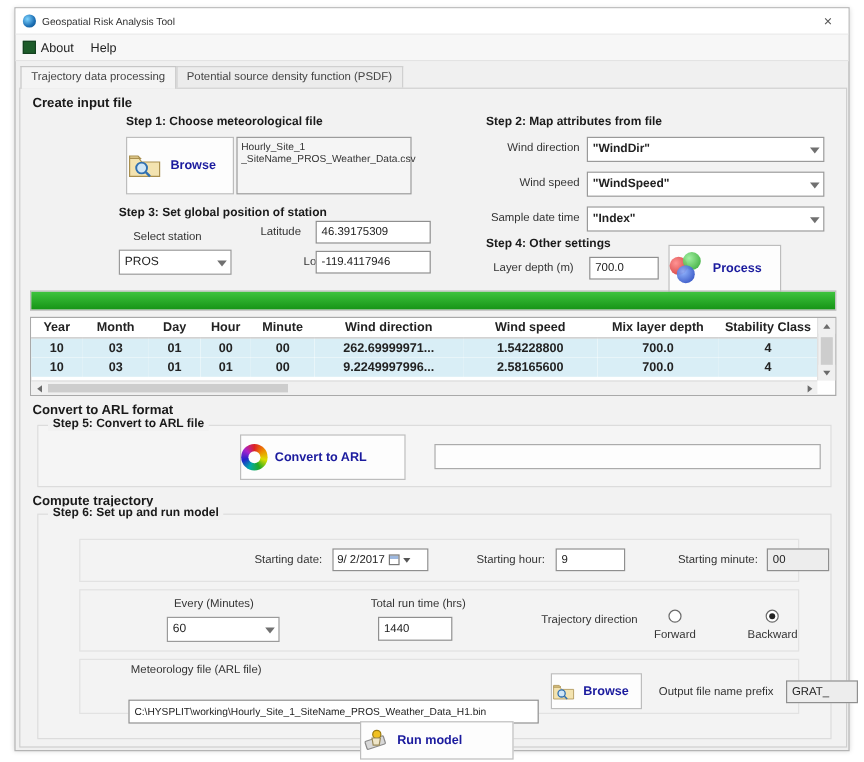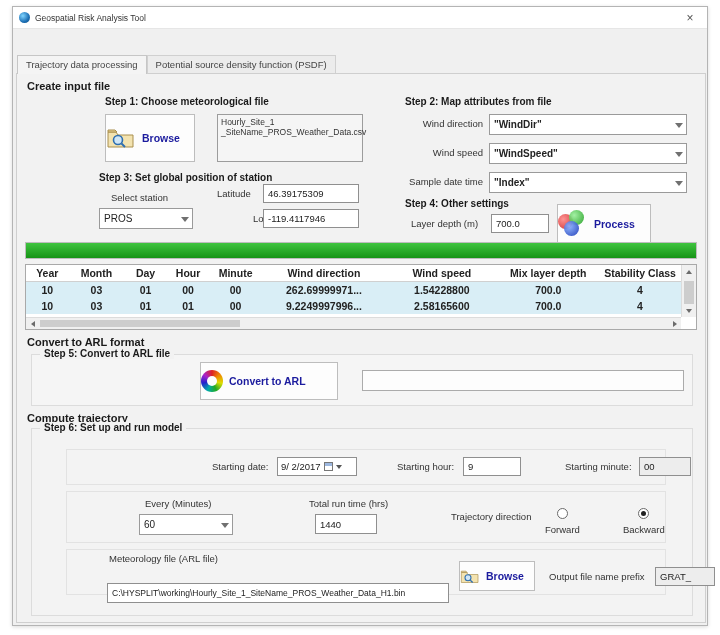--- a/index.html
+++ b/index.html
@@ -67,20 +67,29 @@
 <body>
 
 <div class="window">
 
   <div class="titlebar">
     <span class="app-icon"></span>
     <span class="title-text">Geospatial Risk Analysis Tool</span>
     <span class="close-btn">×</span>
   </div>
 
+  <div class="menubar">
+    <span class="menu-item">
+      <span class="about-ic"></span>
+      <span>About</span>
+    </span>
+    <span class="menu-item">
+      <span>Help</span>
+    </span>
+  </div>
 
   <div class="tabstrip">
     <div class="tab active">Trajectory data processing</div>
     <div class="tab">Potential source density function (PSDF)</div>
   </div>
 
   <div class="tabpage">
 
     <div style="position:absolute; left:8px; top:6px; width:674px; height:252px;">
       <div class="grouptitle" style="position:absolute; left:2px; top:0;">Create input file</div>
@@ -88,21 +97,21 @@
       <div class="steptitle" style="position:absolute; left:80px; top:16px;">Step 1: Choose meteorological file</div>
       <div class="btn" style="position:absolute; left:80px; top:34px; width:90px; height:48px;">
         <svg width="30" height="24" viewBox="0 0 30 24">
           <path d="M2 6 L10 6 L12 9 L27 9 L27 21 L2 21 Z" fill="#f3e3b0" stroke="#a98f4e" stroke-width="1"></path>
           <path d="M2 6 L2 4 L9 4 L11 6 Z" fill="#e7d194" stroke="#a98f4e" stroke-width="1"></path>
           <circle cx="12" cy="14" r="4.5" fill="#cfe6f7" stroke="#2f6fb0" stroke-width="1.6"></circle>
           <line x1="15.5" y1="17.5" x2="19" y2="21" stroke="#2f6fb0" stroke-width="2"></line>
         </svg>
         <span class="btn-label">Browse</span>
       </div>
-      <div style="position:absolute; left:192px; top:34px; width:146px; height:48px; background:#f5f5f5; border:1px solid #9c9c9c; font-size:8.5px; padding:2px 3px; color:#333;">
+      <div style="position:absolute; left:172px; top:34px; width:146px; height:48px; background:#f5f5f5; border:1px solid #9c9c9c; font-size:8.5px; padding:2px 3px; color:#333;">
         <div>Hourly_Site_1</div>
         <div>_SiteName_PROS_Weather_Data.csv</div>
       </div>
 
       <div class="steptitle" style="position:absolute; left:74px; top:92px;">Step 3: Set global position of station</div>
       <div class="lbl" style="position:absolute; left:86px; top:112px;">Select station</div>
       <div class="combo" style="position:absolute; left:74px; top:128px; width:94px; height:21px; font-weight:normal;">
         <span>PROS</span>
         <span class="arr"></span>
       </div>
@@ -288,17 +297,25 @@
               <line x1="15.5" y1="17.5" x2="19" y2="21" stroke="#2f6fb0" stroke-width="2"></line>
             </svg>
             <span class="btn-label">Browse</span>
           </div>
           <span class="lbl" style="position:absolute; left:482px; top:21px;">Output file name prefix</span>
           <span class="tbox" style="position:absolute; left:588px; top:17px; width:60px; height:19px; background:#ededed;">
             <span>GRAT_</span>
           </span>
         </div>
 
+        <div class="btn" style="position:absolute; left:268px; top:172px; width:128px; height:32px;">
+          <svg width="24" height="22" viewBox="0 0 24 22">
+            <rect x="3" y="12" width="16" height="7" rx="1" transform="rotate(-18 3 12)" fill="#d8d8d8" stroke="#8a8a8a"></rect>
+            <circle cx="13" cy="6" r="3.4" fill="#f0c020" stroke="#9a7a10"></circle>
+            <path d="M9 9 L16 9 L15 15 L10 15 Z" fill="#efe6c8" stroke="#9a8a5a"></path>
+          </svg>
+          <span class="btn-label">Run model</span>
+        </div>
       </div>
     </div>
 
   </div>
 </div>
 
 </body></html>

